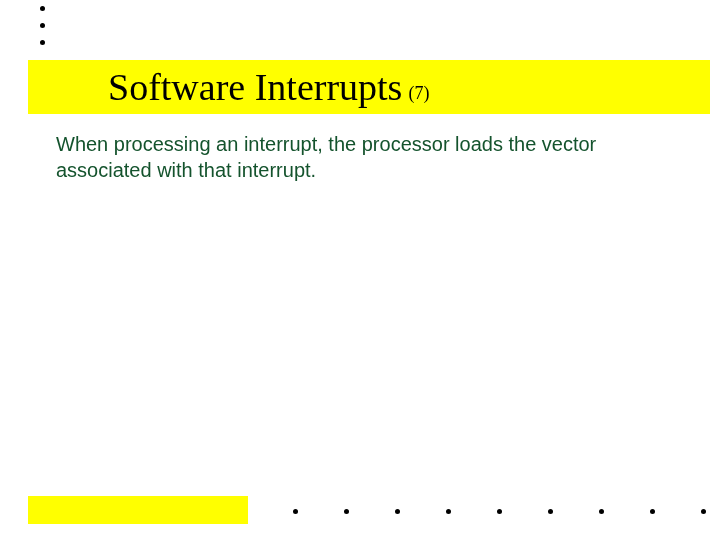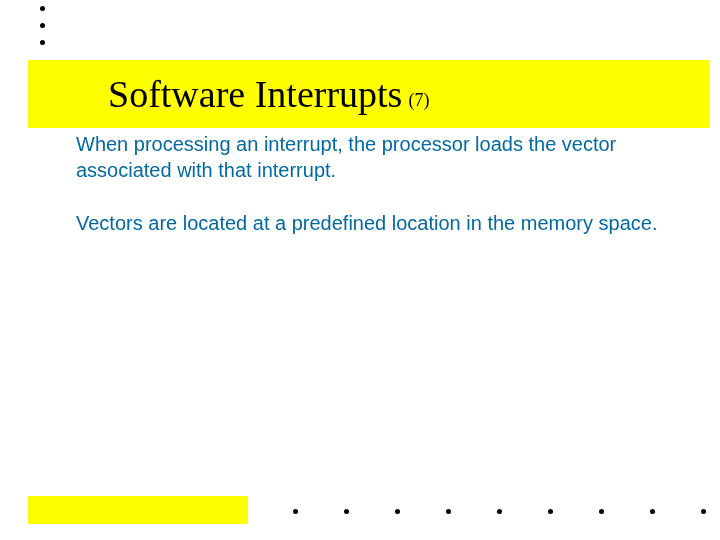--- a/index.html
+++ b/index.html
@@ -1,25 +1,25 @@
 <!DOCTYPE html>
 <html><head>
 <meta charset="utf-8">
 <style>
   * { margin: 0; padding: 0; box-sizing: border-box; }
   html, body { width: 720px; height: 540px; background: #ffffff; font-family: Arial, Helvetica, sans-serif; position: relative; overflow: hidden; }
 
   .dots-top { position: absolute; top: 6px; left: 40px; display: flex; flex-direction: column; gap: 12px; }
   .dots-top .dot { width: 5px; height: 5px; background: #000; border-radius: 50%; }
 
-  .title-bar { position: absolute; top: 60px; left: 28px; right: 10px; height: 68px; background: #ffff00; display: flex; align-items: center; padding-left: 80px; }
+  .title-bar { position: absolute; top: 60px; left: 28px; right: 10px; height: 54px; background: #ffff00; display: flex; align-items: center; padding-left: 80px; }
   .title-text { font-family: "Times New Roman", Times, serif; font-size: 38px; color: #000; }
   .title-sub { font-family: "Times New Roman", Times, serif; font-size: 18px; color: #000; margin-left: 6px; align-self: center; position: relative; top: 6px; }
 
-  .body { position: absolute; top: 132px; left: 76px; right: 40px; color: #0369a1; font-size: 20px; line-height: 1.28; }
+  .body { position: absolute; top: 132px; left: 56px; right: 40px; color: #14532d; font-size: 20px; line-height: 1.28; }
   .para { margin-bottom: 28px; }
 
   .footer-block { position: absolute; left: 28px; bottom: 16px; width: 220px; height: 28px; background: #ffff00; }
 
   .dots-bottom { position: absolute; bottom: 26px; right: 14px; display: flex; gap: 46px; }
   .dots-bottom .dot { width: 5px; height: 5px; background: #000; border-radius: 50%; }
 </style>
 </head>
 <body>
 
@@ -29,21 +29,20 @@
   <span class="dot"></span>
 </div>
 
 <div class="title-bar">
   <span class="title-text">Software Interrupts</span>
   <span class="title-sub">(7)</span>
 </div>
 
 <div class="body">
   <p class="para">When processing an interrupt, the processor loads the vector associated with that interrupt.</p>
-  <p class="para">Vectors are located at a predefined location in the memory space.</p>
 </div>
 
 <div class="footer-block"></div>
 
 <div class="dots-bottom">
   <span class="dot"></span>
   <span class="dot"></span>
   <span class="dot"></span>
   <span class="dot"></span>
   <span class="dot"></span>

